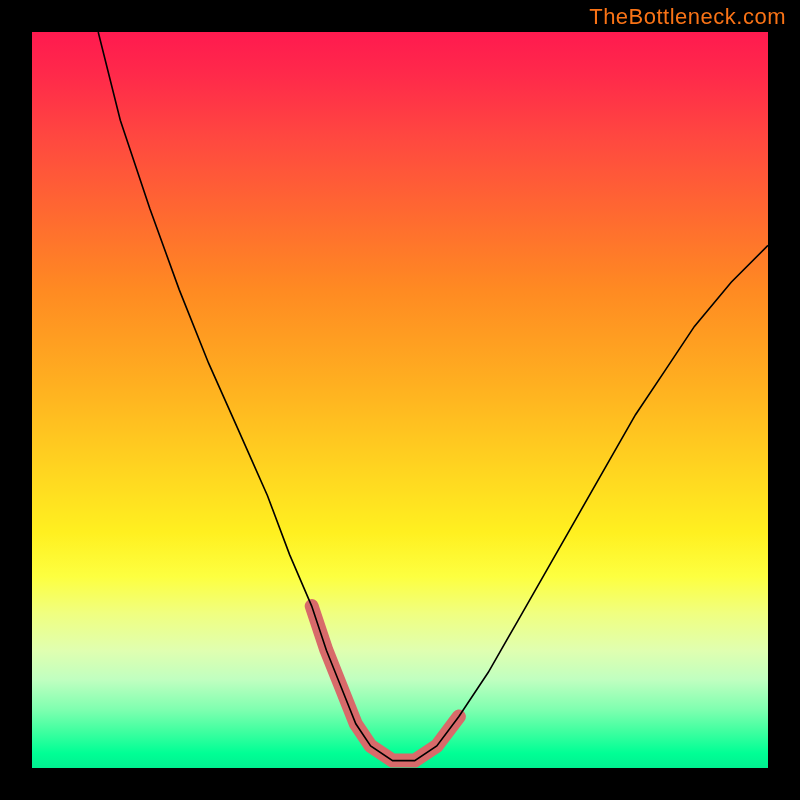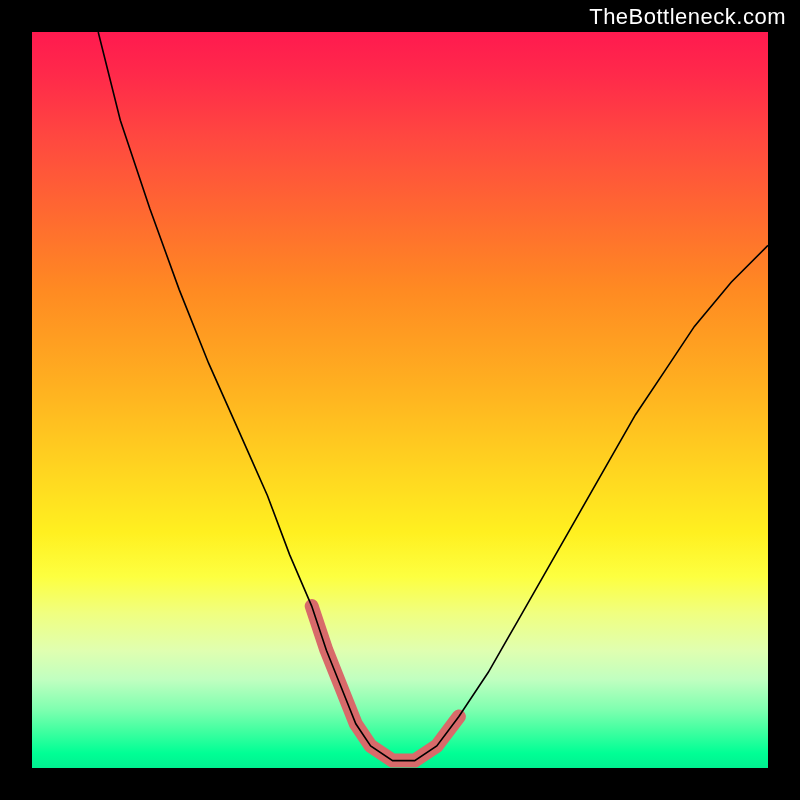--- a/index.html
+++ b/index.html
@@ -16,21 +16,21 @@
     left: 0;
     top: 0;
     width: 800px;
     height: 800px;
     background: #000;
   }
   .watermark {
     position: absolute;
     top: 4px;
     right: 14px;
-    color: #ffffff;
+    color: #f97316;
     font-size: 22px;
     font-weight: 400;
     letter-spacing: 0.5px;
     z-index: 10;
   }
   .plot {
     position: absolute;
     left: 32px;
     top: 32px;
     width: 736px;

